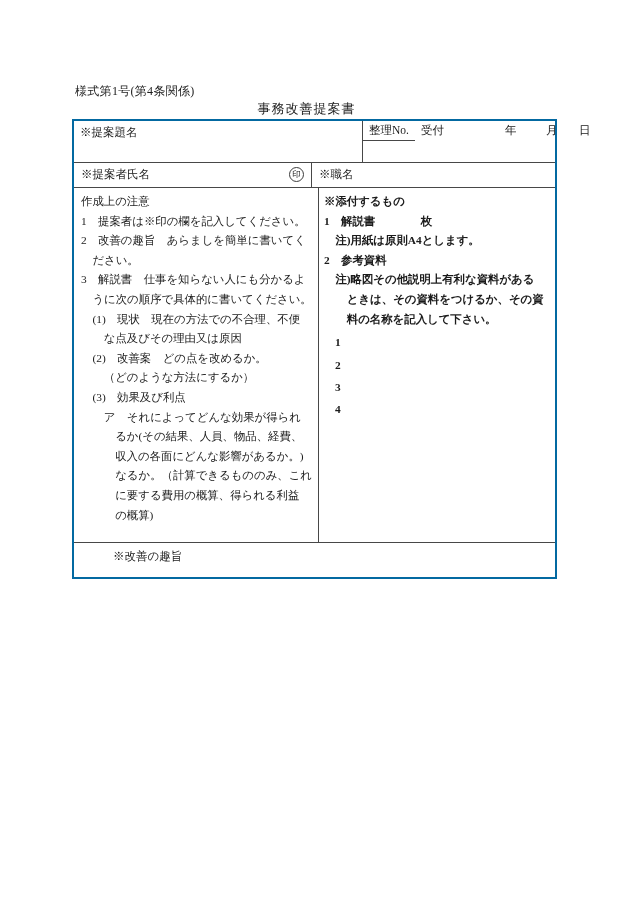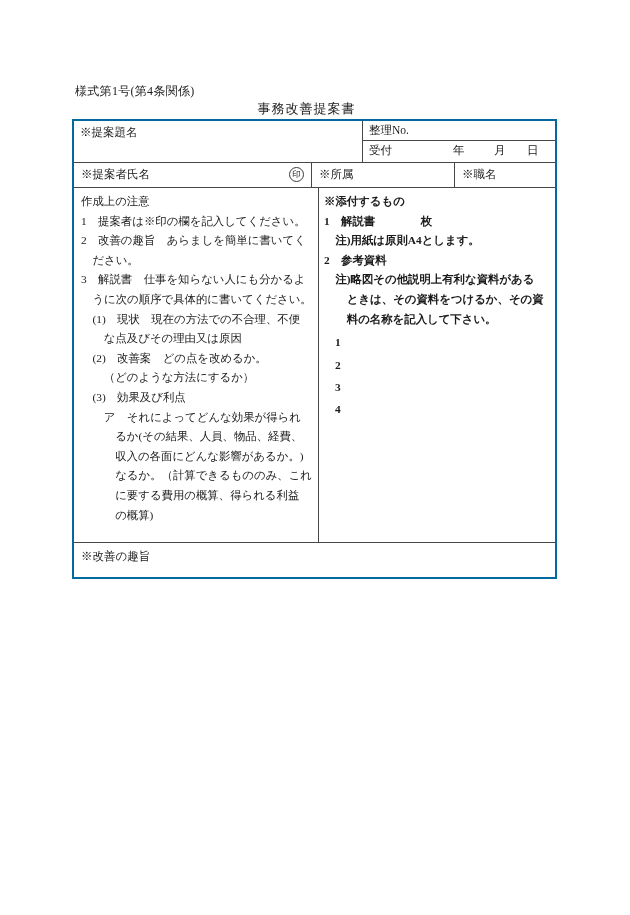--- a/index.html
+++ b/index.html
@@ -14,21 +14,21 @@
 
   .form-table {
     position:absolute; left:72px; top:119px; width:485px; height:460px;
     border:2px solid #0369a1; display:flex; flex-direction:column; background:#fff;
   }
   .row { display:flex; border-bottom:1px solid #474747; }
   .cell { font-size:11.5px; }
 
   .row-ab { height:42px; }
   .cell-a1 { width:289px; border-right:1px solid #474747; padding:4px 6px 0; }
-  .col-right { flex:1; display:flex; flex-direction:column; }
+  .col-right { flex:1; display:flex; }
   .cell-a2 { height:20px; border-bottom:1px solid #474747; padding:2px 6px 0; }
   .cell-b2 { flex:1; position:relative; }
   .cell-b2 .pos { position:absolute; top:2px; font-size:11.5px; }
   .pos-recep { left:6px; }
   .pos-year  { left:90px; }
   .pos-month { left:131px; }
   .pos-day   { left:164px; }
 
   .row-c { height:25px; }
   .cell-c1 { width:238px; border-right:1px solid #474747; padding:4px 7px 0; position:relative; }
@@ -41,21 +41,21 @@
     font-size:8.5px; line-height:1;
   }
 
   .row-d { height:355px; }
   .cell-d1 { width:245px; border-right:1px solid #474747; padding:4px 0 0 7px; overflow:hidden; }
   .cell-d2 { flex:1; padding:4px 4px 0 5px; overflow:hidden;font-weight:bold; }
   .ln { font-size:11.4px; line-height:19.6px; white-space:pre; }
   .attach-list { margin-top:2px; }
   .attach-list .ln { padding-left:11px; line-height:22.4px; }
 
-  .row-e { flex:1; border-bottom:none; }
+  .row-e { flex:1; border-bottom:none;padding-left:32px; }
   .cell-e { width:100%; padding:6px 7px 0; }
 </style>
 </head>
 <body>
 
 <div class="page">
 
   <div class="form-number">様式第1号(第4条関係)</div>
   <div class="form-title">事務改善提案書</div>
 
@@ -77,23 +77,20 @@
         </div>
       </div>
     </div>
 
     <div class="row row-c">
       <div class="cell cell-c1">
         <span>※提案者氏名</span>
         <span class="seal">
           <span>印</span>
         </span>
-      </div>
-      <div class="cell cell-c2">
-        <span>※所属</span>
       </div>
       <div class="cell cell-c3">
         <span>※職名</span>
       </div>
     </div>
 
     <div class="row row-d">
       <div class="cell cell-d1">
         <div class="ln">作成上の注意</div>
         <div class="ln">1　提案者は※印の欄を記入してください。</div>

